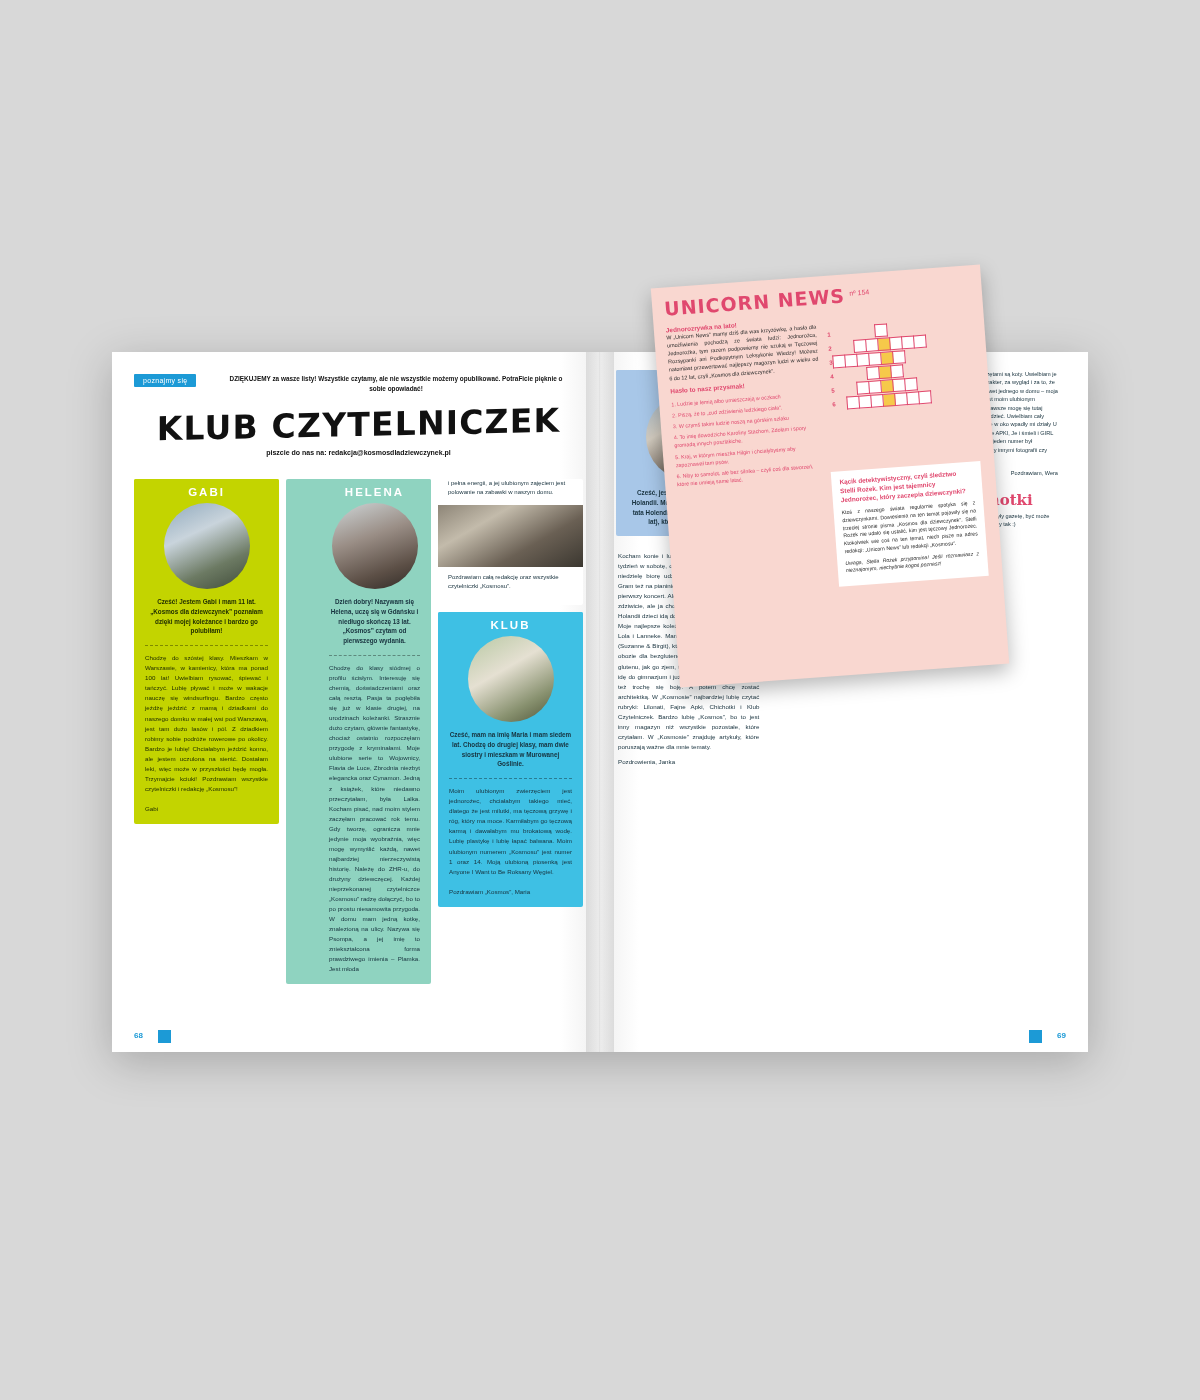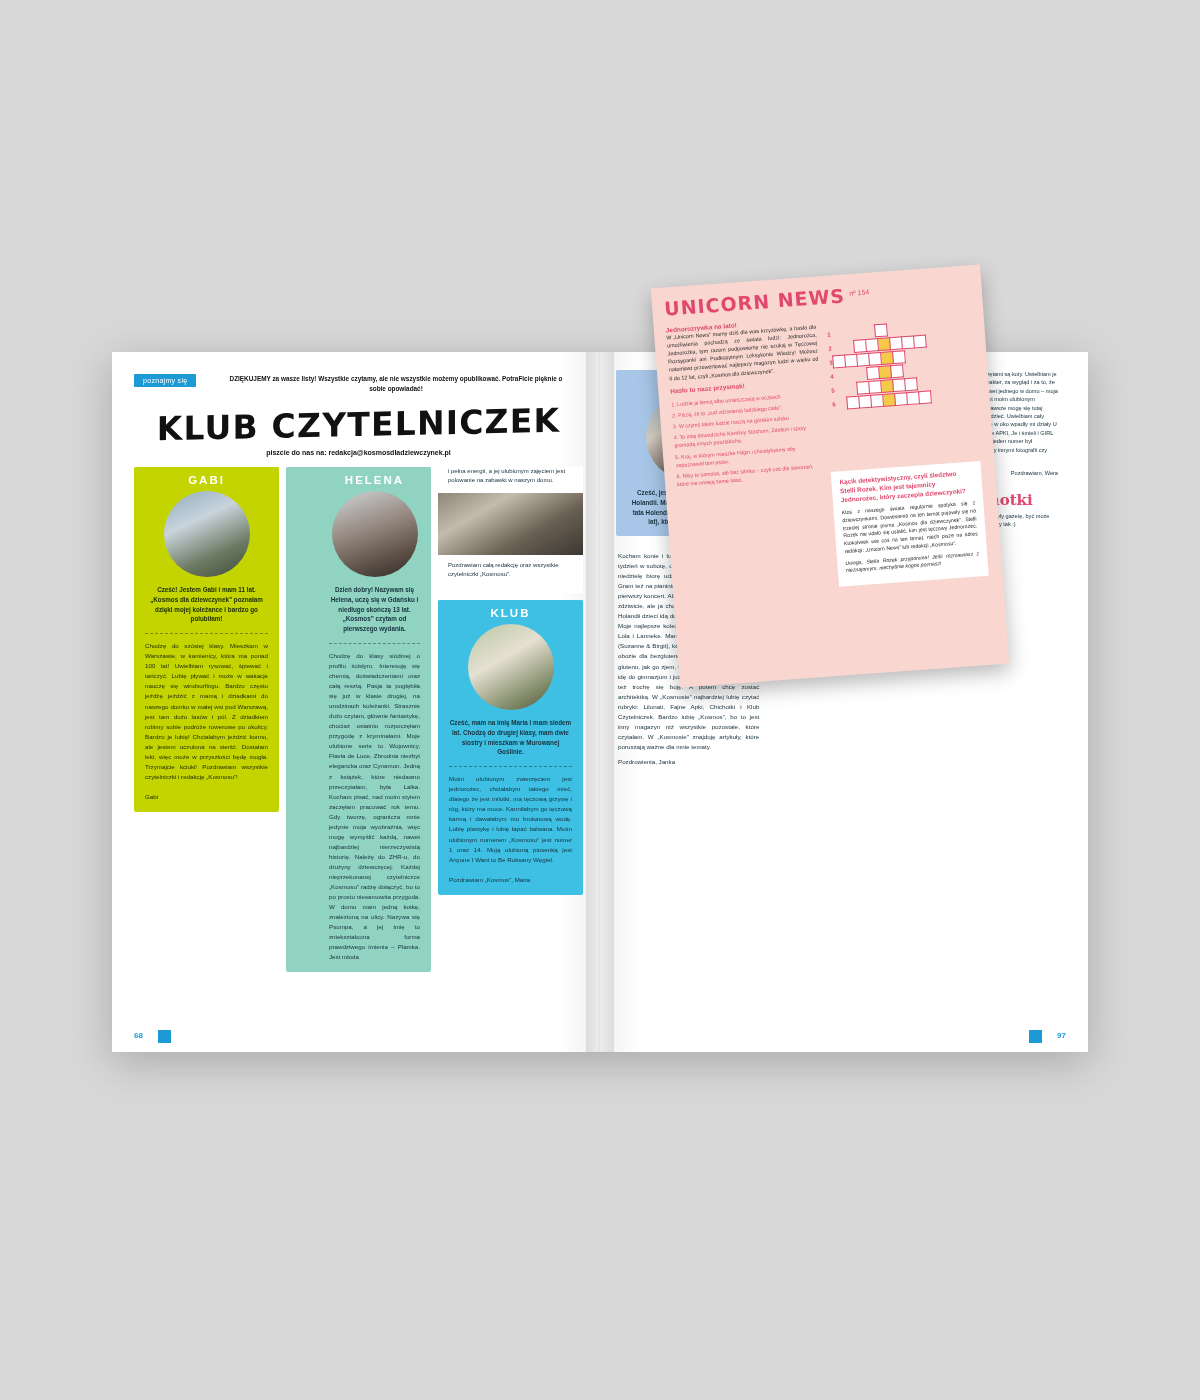--- a/index.html
+++ b/index.html
@@ -59,21 +59,21 @@
     margin-top:12px;
     color:#111;
     transform:skewY(-1.2deg);
   }
   .subhead{
     text-align:center;font-size:7px;font-weight:bold;margin-top:5px;color:#111;
   }
 
   
   .cols{display:flex;gap:7px;margin-top:11px;}
-  .col{width:148px;}
+  .col{width:148px;margin-top:12px;}
   .card{border-radius:2px;overflow:hidden;margin-bottom:7px;}
   .card .hdr{
     text-align:center;color:#fff;font-weight:bold;font-size:11.5px;
     letter-spacing:2px;padding:7px 0 5px;
   }
   .photo{
     width:86px;height:86px;border-radius:50%;margin:0 auto;
     background:#bbb;overflow:hidden;position:relative;
   }
   .photo.sq{width:auto;height:62px;border-radius:0;margin:0;}
@@ -246,21 +246,21 @@
       </div>
 
       <div class="rcol">
         <div class="catbox" style="padding-top:0">Moimi ulubionymi zwierzętami są koty. Uwielbiam je za wszystko – a ich charakter, za wygląd i za to, że każdy jest inny. Mam nawet jednego w domu – moja kotka Lejka „Kosmos” jest moim ulubionym magazynem, ponieważ zawsze mogę się tutaj czegoś ciekawego dowiedzieć. Uwielbiam cały magazyn, ale szczególnie w oko wpadły mi działy U dziewczyn na półce, Fajne APKI, Je i śmieli i GIRL power. Chciałabym, żeby jeden numer był poświęcony sztuce, między innymi fotografii czy malarstwu.</div>
         <div class="catbox" style="padding-top:0;text-align:right">Pozdrawiam, Wera</div>
         <div class="chichotki">chichotki</div>
         <div class="chitext">Gdyby jednorożce tworzyły gazetę, być może wyglądałaby tak :)</div>
       </div>
     </div>
 
-    <div class="pnum r">97</div>
+    <div class="pnum r">69</div>
     <div class="pnum-sq r"></div>
   </div>
 
   <div id="spine"></div>
 </div>
 
 <div id="unicorn">
   <div>
     <span class="un-title">UNICORN NEWS</span>
     <span class="un-no">nº 154</span>

